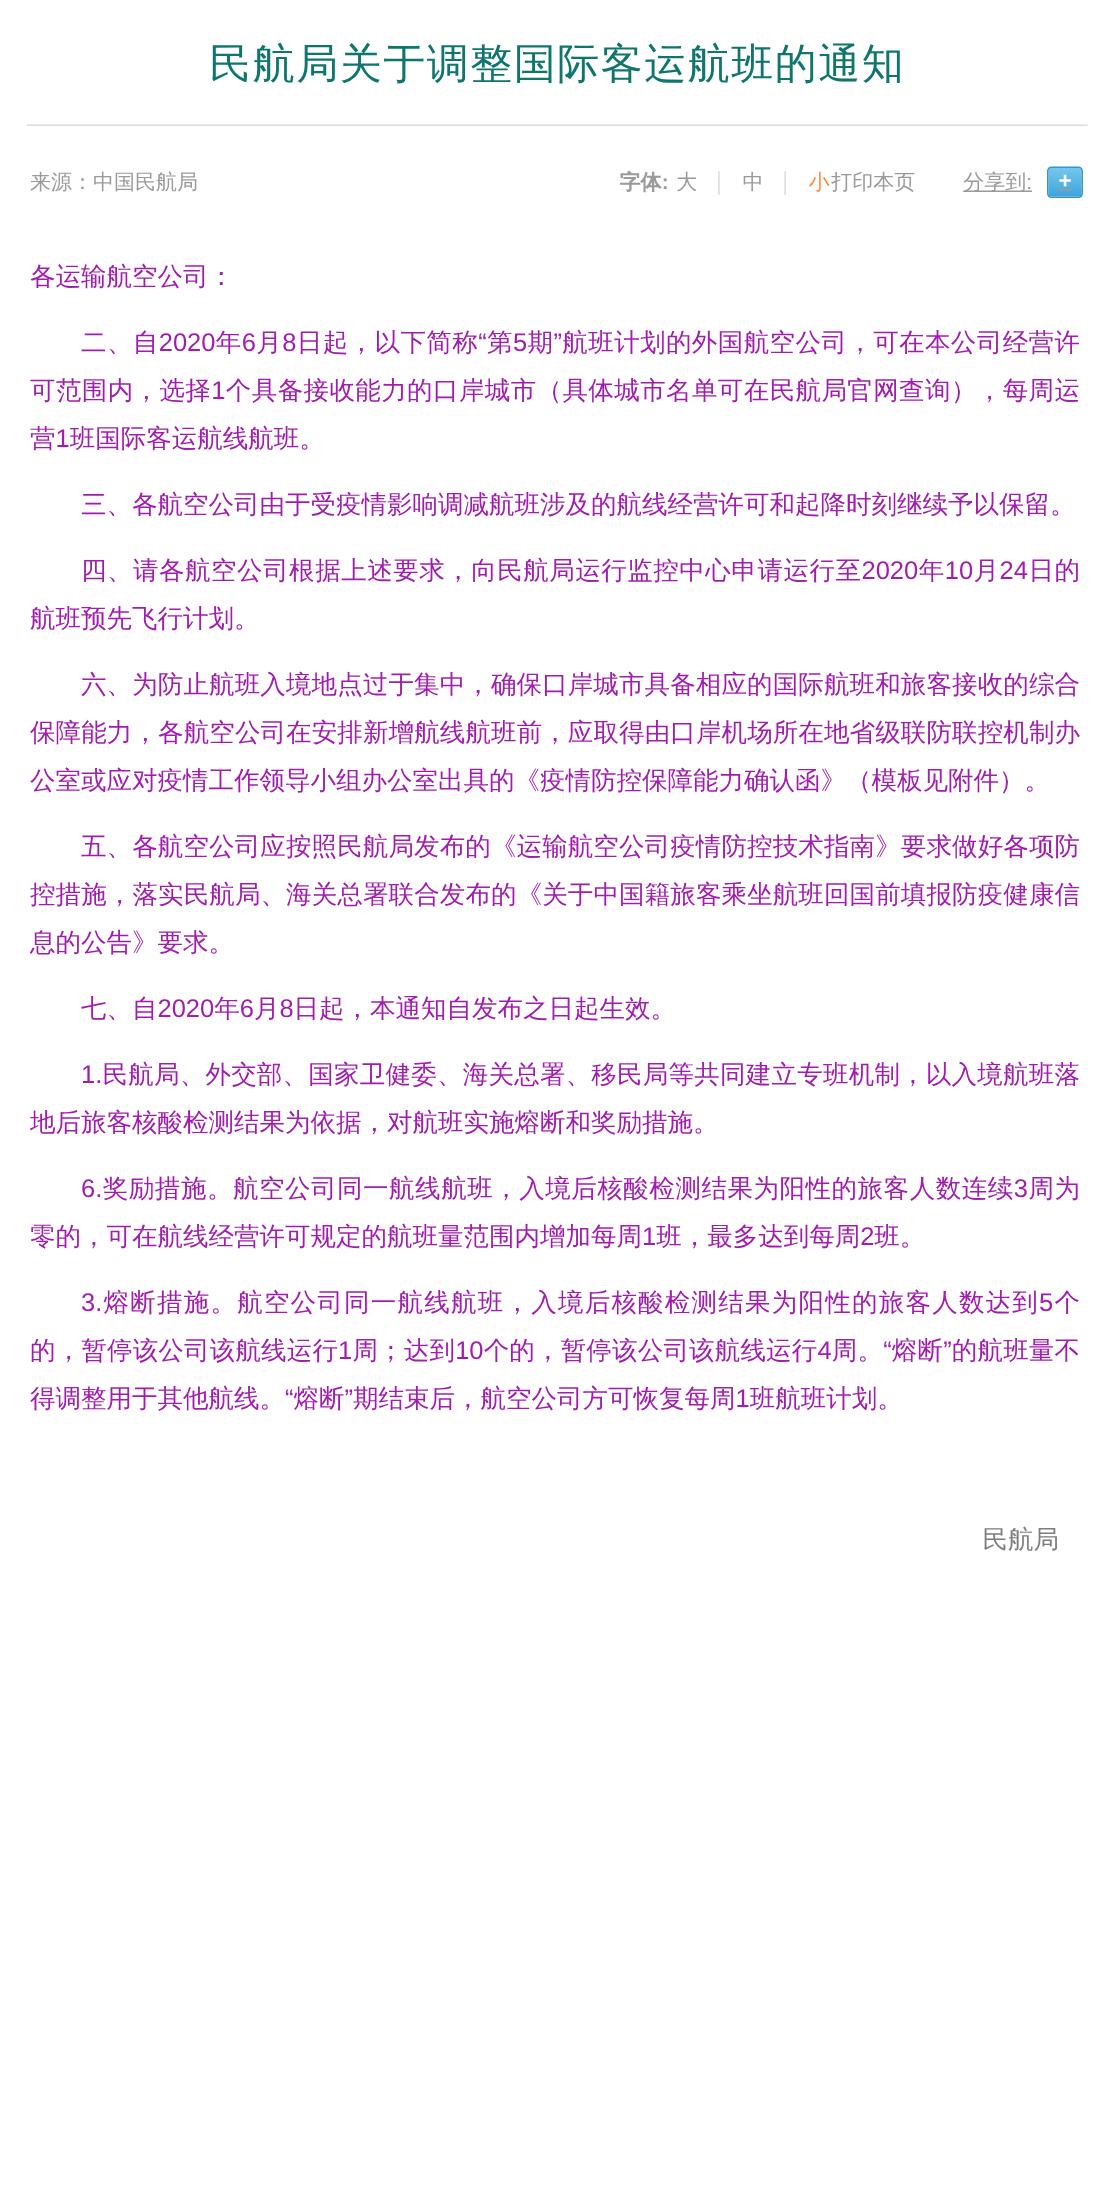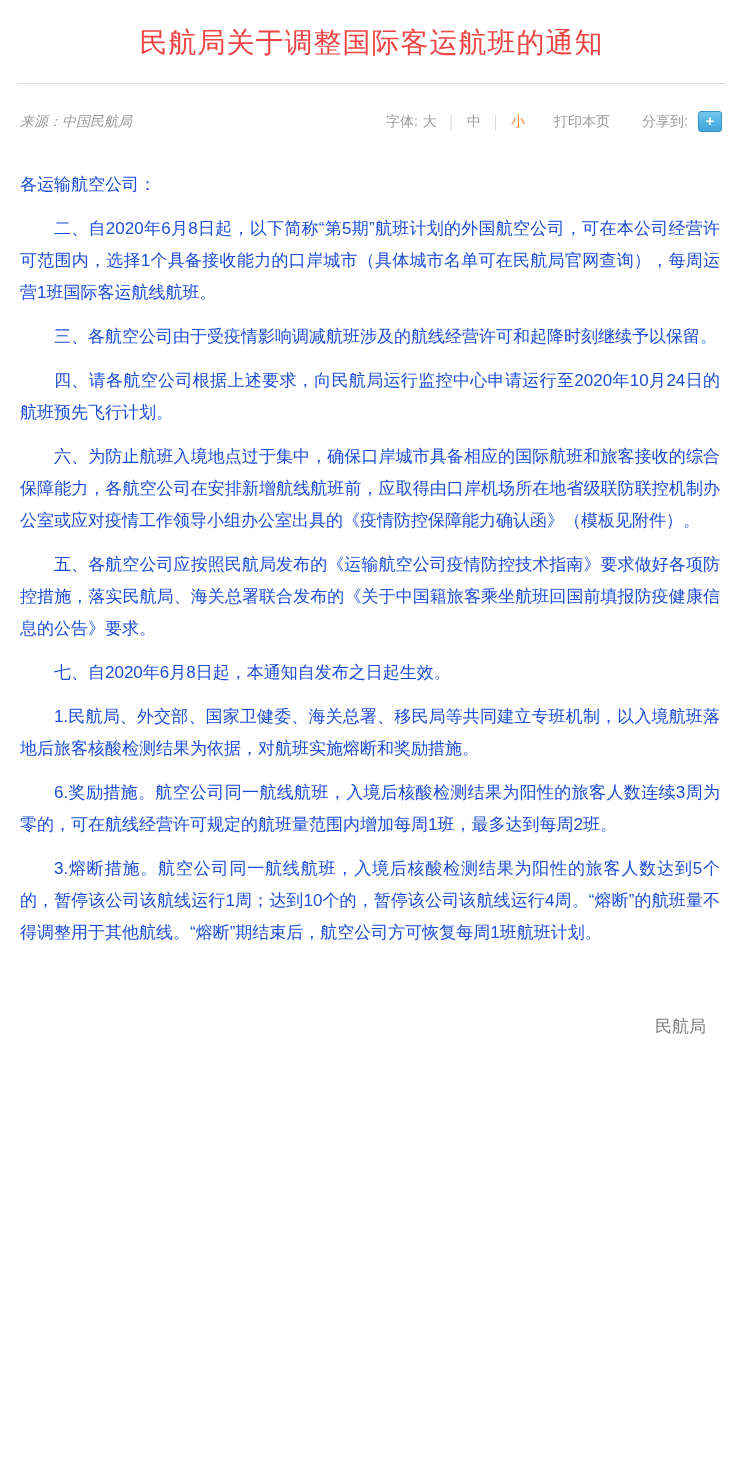--- a/index.html
+++ b/index.html
@@ -3,49 +3,49 @@
 <meta charset="utf-8">
 <style>
   html, body { margin:0; padding:0; background:#ffffff; }
   body { font-family:"Liberation Sans","DejaVu Sans",sans-serif; }
   .page {
     width:743px; min-height:1474px; margin:0 auto; background:#fff;
     box-sizing:border-box; overflow:hidden;
   }
   .title {
     margin:0; padding:24px 20px 0; text-align:center;
-    font-size:28px; font-weight:400; color:#ef4444; letter-spacing:1px;
+    font-size:28px; font-weight:400; color:#0f766e; letter-spacing:1px;
   }
   .divider {
     border:none; border-top:1px solid #dcdcdc;
     margin:21px 18px 0 18px; height:0;
   }
   .meta-row {
     display:flex; justify-content:space-between; align-items:center;
     padding:0 21px 0 20px; margin-top:27px;
     font-size:14px; color:#9a9a9a;
   }
-  .meta-left { white-space:nowrap;font-style:italic; }
+  .meta-left { white-space:nowrap; }
   .meta-right { display:flex; align-items:center; white-space:nowrap; }
   .font-opt { cursor:pointer; padding:0 1px; }
   .font-opt.active { color:#ff8a3c; }
   .sep { color:#d9d9d9; margin:0 10px; font-size:13px; }
-  .font-label { margin-right:4px; }
-  .print-btn { margin-left:28px; cursor:pointer; }
-  .share-wrap { margin-left:32px; display:flex; align-items:center; }
+  .font-label { margin-right:4px;font-weight:bold; }
+  .print-btn { cursor:pointer; }
+  .share-wrap { margin-left:32px; display:flex; align-items:center;text-decoration:underline; }
   .share-btn {
     width:24px; height:21px; margin-left:10px; border-radius:3px;
     background:linear-gradient(#74c7ee,#3ea4da);
     border:1px solid #3795c9; color:#ffffff; font-weight:bold;
     font-size:15px; line-height:18px; text-align:center;
     cursor:pointer; box-sizing:border-box;
   }
   .article {
     padding:0 23px 0 20px; margin-top:37px;
-    font-size:17px; line-height:32px; color:#1d4ed8;
+    font-size:17px; line-height:32px; color:#a21caf;
     text-align:justify;
   }
   .article p { margin:0 0 12px 0; text-indent:2em; }
   .article p.salutation { text-indent:0; }
   .signature {
     margin-top:58px; padding:0 23px 6px 20px;
     text-align:right; color:#7e7e7e; font-size:17px;
   }
   .signature .name { display:block; line-height:40px; margin-right:14px; }
 </style>

